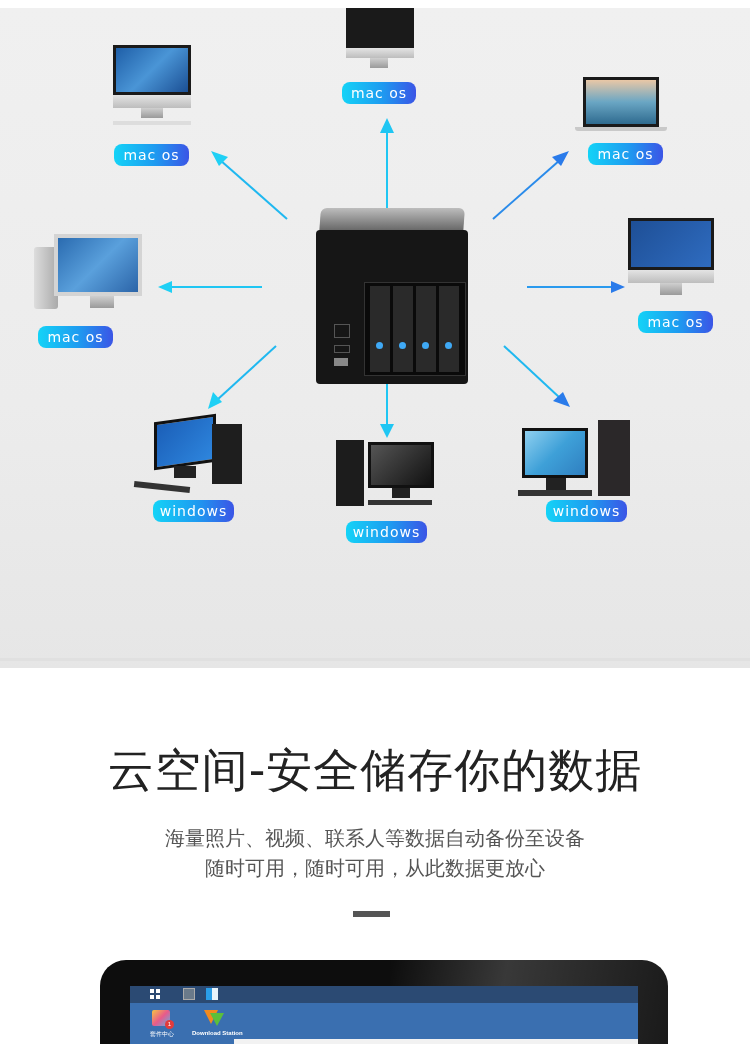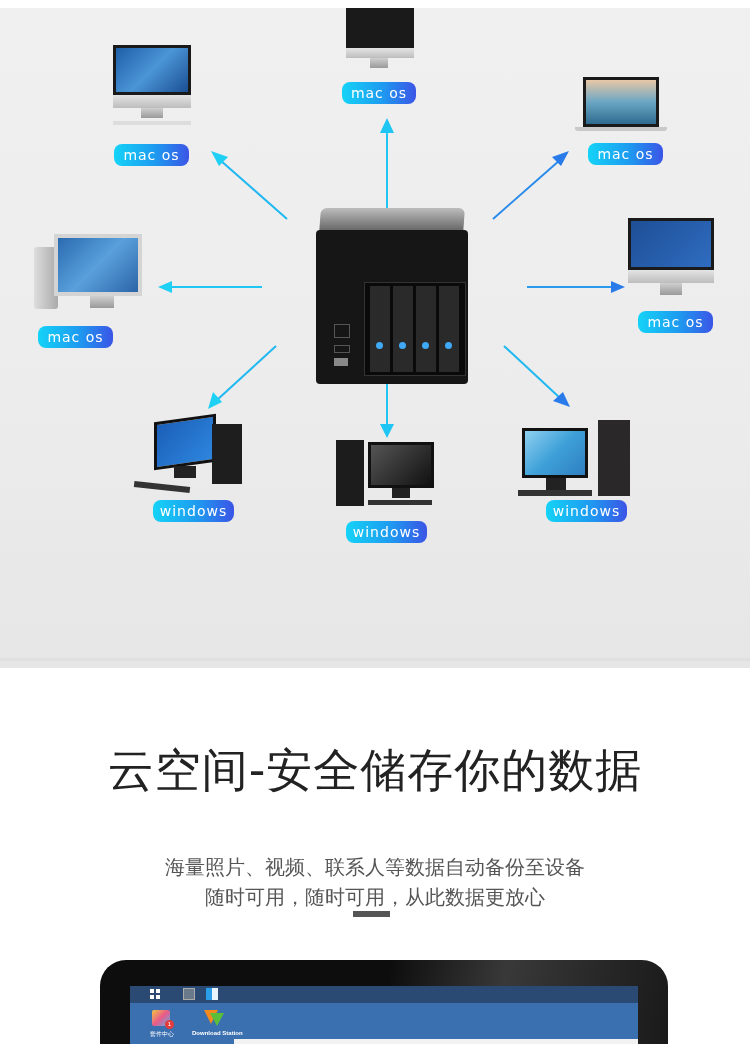--- a/index.html
+++ b/index.html
@@ -7,21 +7,21 @@
   .hero{position:absolute;left:0;top:0;width:750px;height:660px;background:linear-gradient(180deg,#f0f0f0 0%,#ececec 60%,#e6e6e6 100%);overflow:hidden;margin-top:8px;}
   .hero-bottom-edge{position:absolute;left:0;top:658px;width:750px;height:3px;background:#e0e0e0;}
   .badge{position:absolute;height:22px;border-radius:8px;background:linear-gradient(90deg,#14d3f7 0%,#1e9af0 55%,#3b55e6 100%);color:#fff;font-size:14px;line-height:22px;text-align:center;letter-spacing:1px;white-space:nowrap;font-family:"DejaVu Sans",sans-serif;}
   .device{position:absolute;}
   .imac-chin{position:absolute;background:linear-gradient(180deg,#e4e4e4,#bdbdbd);}
   .stand{position:absolute;background:linear-gradient(180deg,#cfcfcf,#9a9a9a);}
   .dark{background:#1a1a1a;}
   svg.arrows{position:absolute;left:0;top:0;}
   .nas{position:absolute;left:316px;top:200px;width:152px;height:176px;}
   .title{position:absolute;left:0;top:740px;width:750px;text-align:center;font-size:46px;color:#222;letter-spacing:1px;font-family:"DejaVu Sans",sans-serif;}
-  .sub{position:absolute;left:0;width:750px;text-align:center;font-size:20px;color:#555;font-family:"DejaVu Sans",sans-serif;margin-top:29px;}
+  .sub{position:absolute;left:0;width:750px;text-align:center;font-size:20px;color:#555;font-family:"DejaVu Sans",sans-serif;}
   .divider{position:absolute;left:353px;top:911px;width:37px;height:6px;background:#555;}
   .laptop{position:absolute;left:100px;top:960px;width:568px;height:100px;background:#0d0d0d;border-radius:26px 26px 0 0;}
   .laptop-glare{position:absolute;left:290px;top:0;width:278px;height:100px;background:linear-gradient(100deg,rgba(255,255,255,0) 0%,rgba(255,255,255,0.18) 40%,rgba(255,255,255,0.05) 100%);border-radius:0 26px 0 0;}
   .dsm{position:absolute;left:130px;top:986px;width:508px;height:70px;background:#3a6fb0;}
   .dsm-bar{position:absolute;left:0;top:0;width:508px;height:17px;background:#2b4a73;}
   .dsm-icon{position:absolute;}
   .dsm-label{position:absolute;font-size:6px;color:#fff;white-space:nowrap;}
   .dsm-window{position:absolute;left:104px;top:53px;width:404px;height:20px;background:#f2f2f2;}
 </style>
 </head>

